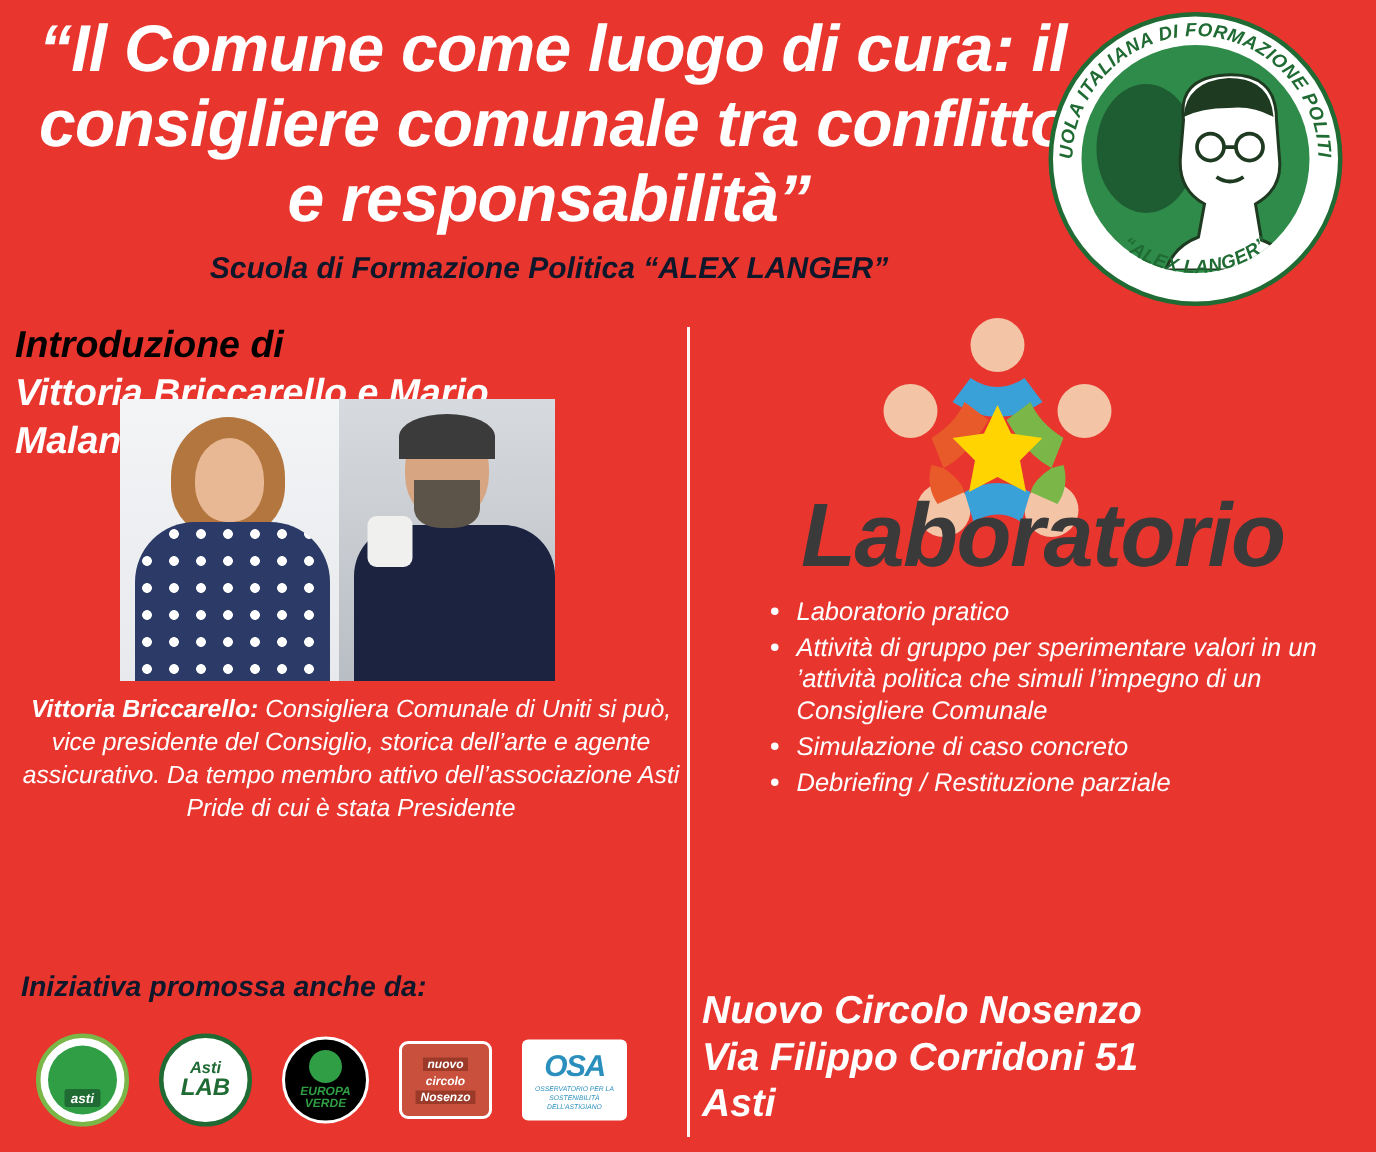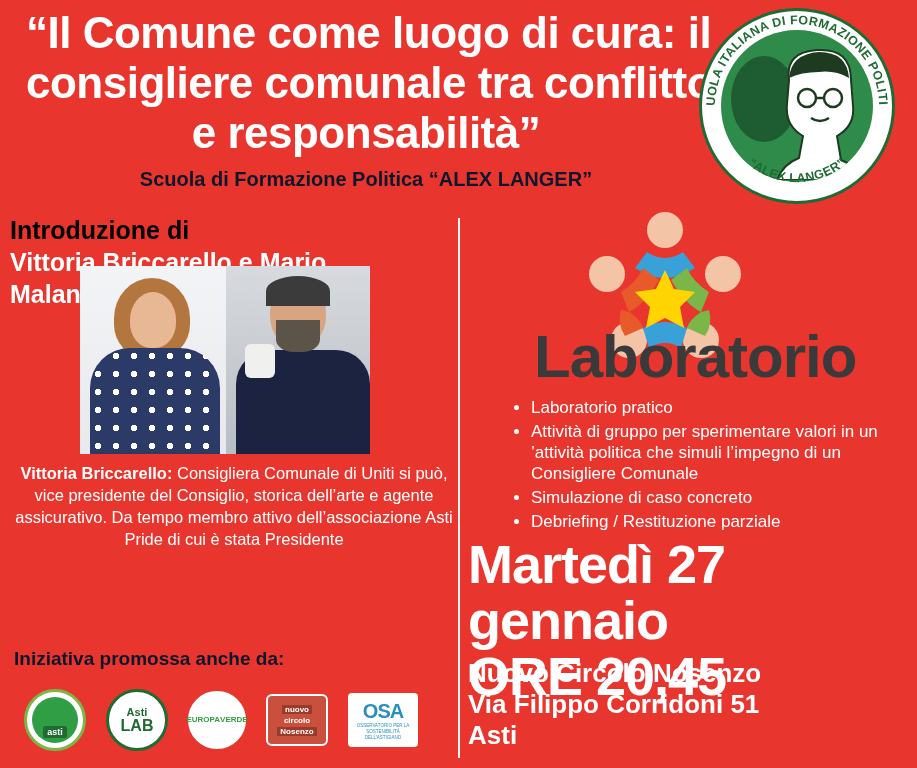--- a/index.html
+++ b/index.html
@@ -8,20 +8,21 @@
     width: 917px; height: 768px;
     background: #e8352e;
     font-family: "Liberation Sans", sans-serif;
     overflow: hidden;
   }
   .poster {
     position: relative;
     width: 917px; height: 644px;
     background: #e8352e;
     color: #ffffff;
+    font-style: italic;
   }
 
   
   .title-block {
     position: absolute;
     left: 26px; top: 8px; width: 680px;
     text-align: center;
   }
   .title-line {
     font-weight: bold;
@@ -209,22 +210,22 @@
   }
   .sp2 {
     width: 62px; height: 62px; border-radius: 50%;
     background: #ffffff; border: 3px solid #1f6b33;
     display: flex; flex-direction: column; align-items: center; justify-content: center;
   }
   .sp2 .l1 { font-size: 11px; font-weight: bold; color: #1f6b33; line-height: 11px; }
   .sp2 .l2 { font-size: 16px; font-weight: bold; color: #1f6b33; line-height: 16px; }
   .sp3 {
     width: 58px; height: 58px; border-radius: 50%;
-    background: #ffffff;
-    display: flex; align-items: center; justify-content: center;
+    background: #000000;
+    display: flex; flex-direction: column; align-items: center; justify-content: center;
     border: 2px solid #ffffff;
   }
   .sp3 .sun {
     width: 22px; height: 22px; border-radius: 50%; background: #2f9e44; margin-bottom: 2px;
   }
   .sp3 .l { font-size: 8px; font-weight: bold; color: #2f9e44; line-height: 8px; text-align:center;}
   .sp4 {
     width: 62px; height: 52px; border-radius: 6px;
     background: #c8503c;
     border: 2px solid #ffffff;
@@ -404,24 +405,20 @@
 
   <div class="lab-list">
     <ul>
       <li>Laboratorio pratico</li>
       <li>Attività di gruppo per sperimentare  valori in un ’attività politica che simuli l’impegno di un Consigliere Comunale</li>
       <li>Simulazione di caso concreto</li>
       <li>Debriefing / Restituzione parziale</li>
     </ul>
   </div>
 
-  <div class="datebig">
-    <div>Martedì 27 gennaio</div>
-    <div>ORE 20,45</div>
-  </div>
 
   <div class="venue">
     <div>Nuovo Circolo Nosenzo</div>
     <div>Via Filippo Corridoni 51</div>
     <div>Asti</div>
   </div>
 
 </div>
 
 </body></html>

